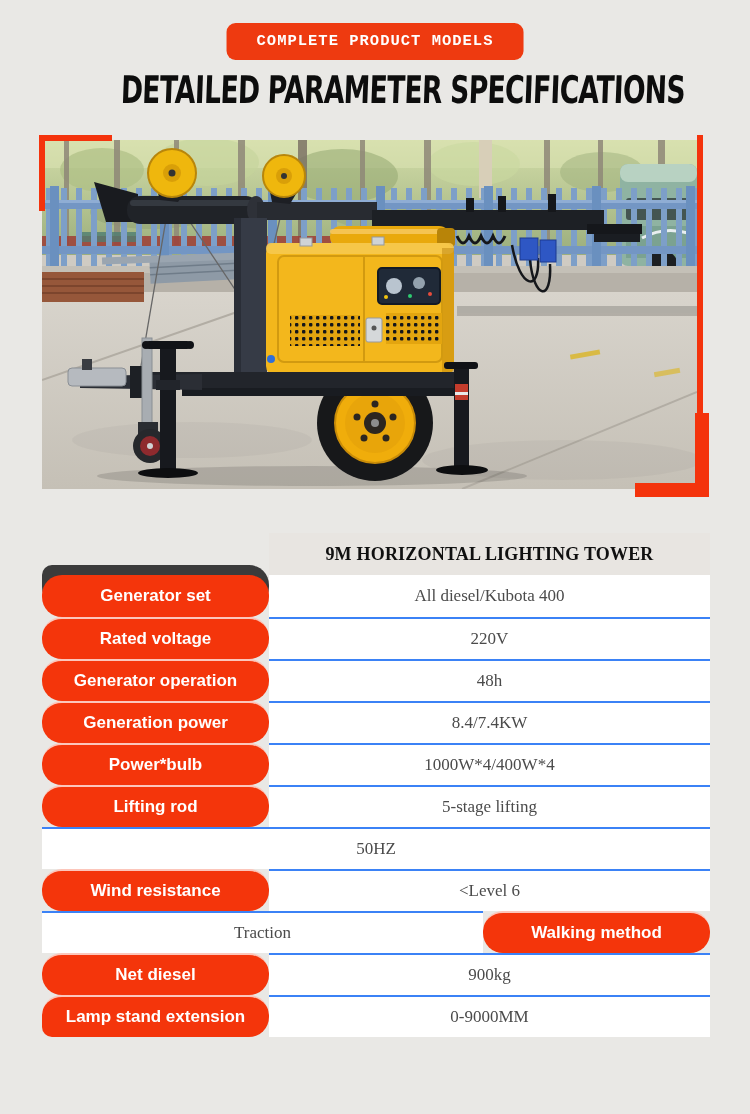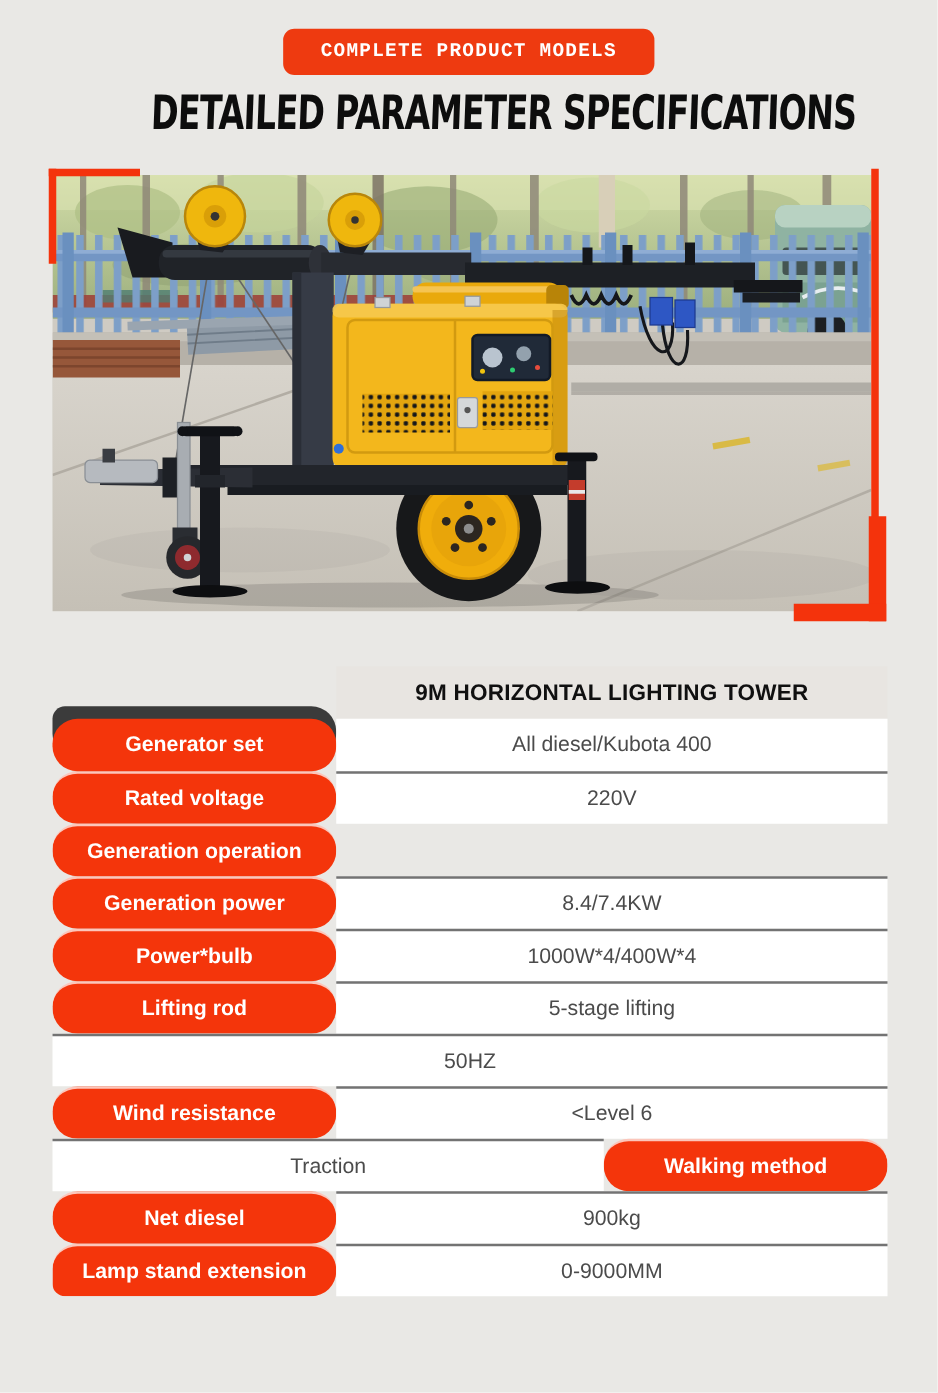--- a/index.html
+++ b/index.html
@@ -41,25 +41,25 @@
   .acc-tl-h { left: 39px;  top: 135px; width: 73px;  height: 6px; }
   .acc-tl-v { left: 39px;  top: 135px; width: 6px;   height: 76px; }
   .acc-r-thin { left: 697px; top: 135px; width: 6px; height: 280px; }
   .acc-br-v { left: 695px; top: 413px; width: 14px;  height: 84px; }
   .acc-br-h { left: 635px; top: 483px; width: 74px;  height: 14px; }
   
   .spec-table { position: absolute; left: 42px; top: 533px; width: 668px; }
   .row { display: flex; height: 42px; }
   .cell { display: flex; align-items: center; justify-content: center; height: 42px; }
   .cell-left  { width: 227px; background: #f4350b; color: #fff; font-weight: bold; font-size: 17px; border-radius: 20px; }
-  .cell-right { flex: 1; background: #ffffff; color: #4b4b4b; font-size: 17px; }
+  .cell-right { flex: 1; background: #ffffff; color: #4b4b4b; font-size: 17px; font-family: Liberation Serif, serif; }
   .header-row .cell-left  { background: #3b3b3b; border-top-left-radius: 10px; font-size: 17px; letter-spacing: .4px; margin-top: 32px; }
   .header-row .cell-right { background: #e8e5e1; color: #101010; font-weight: bold; font-size: 18px; letter-spacing: .2px; }
   .data-row + .data-row .cell-left  { border-top: 2px solid rgba(255,255,255,.72); }
-  .data-row + .data-row .cell-right { border-top: 2px solid #737373; }
+  .data-row + .data-row .cell-right { border-top: 2px solid #3b82f6; }
   .data-row:last-child .cell-left { border-bottom-left-radius: 10px; }
 </style>
 </head>
 <body>
 
 <div class="page">
 
   <div class="badge">
     <span>COMPLETE PRODUCT MODELS</span>
   </div>
@@ -309,21 +309,22 @@
     </div>
     <div class="row data-row">
       <div class="cell cell-left">Generator set</div>
       <div class="cell cell-right">All diesel/Kubota 400</div>
     </div>
     <div class="row data-row">
       <div class="cell cell-left">Rated voltage</div>
       <div class="cell cell-right">220V</div>
     </div>
     <div class="row data-row">
-      <div class="cell cell-left">Generation operation</div>
+      <div class="cell cell-left">Generator operation</div>
+      <div class="cell cell-right">48h</div>
     </div>
     <div class="row data-row">
       <div class="cell cell-left">Generation power</div>
       <div class="cell cell-right">8.4/7.4KW</div>
     </div>
     <div class="row data-row">
       <div class="cell cell-left">Power*bulb</div>
       <div class="cell cell-right">1000W*4/400W*4</div>
     </div>
     <div class="row data-row">

